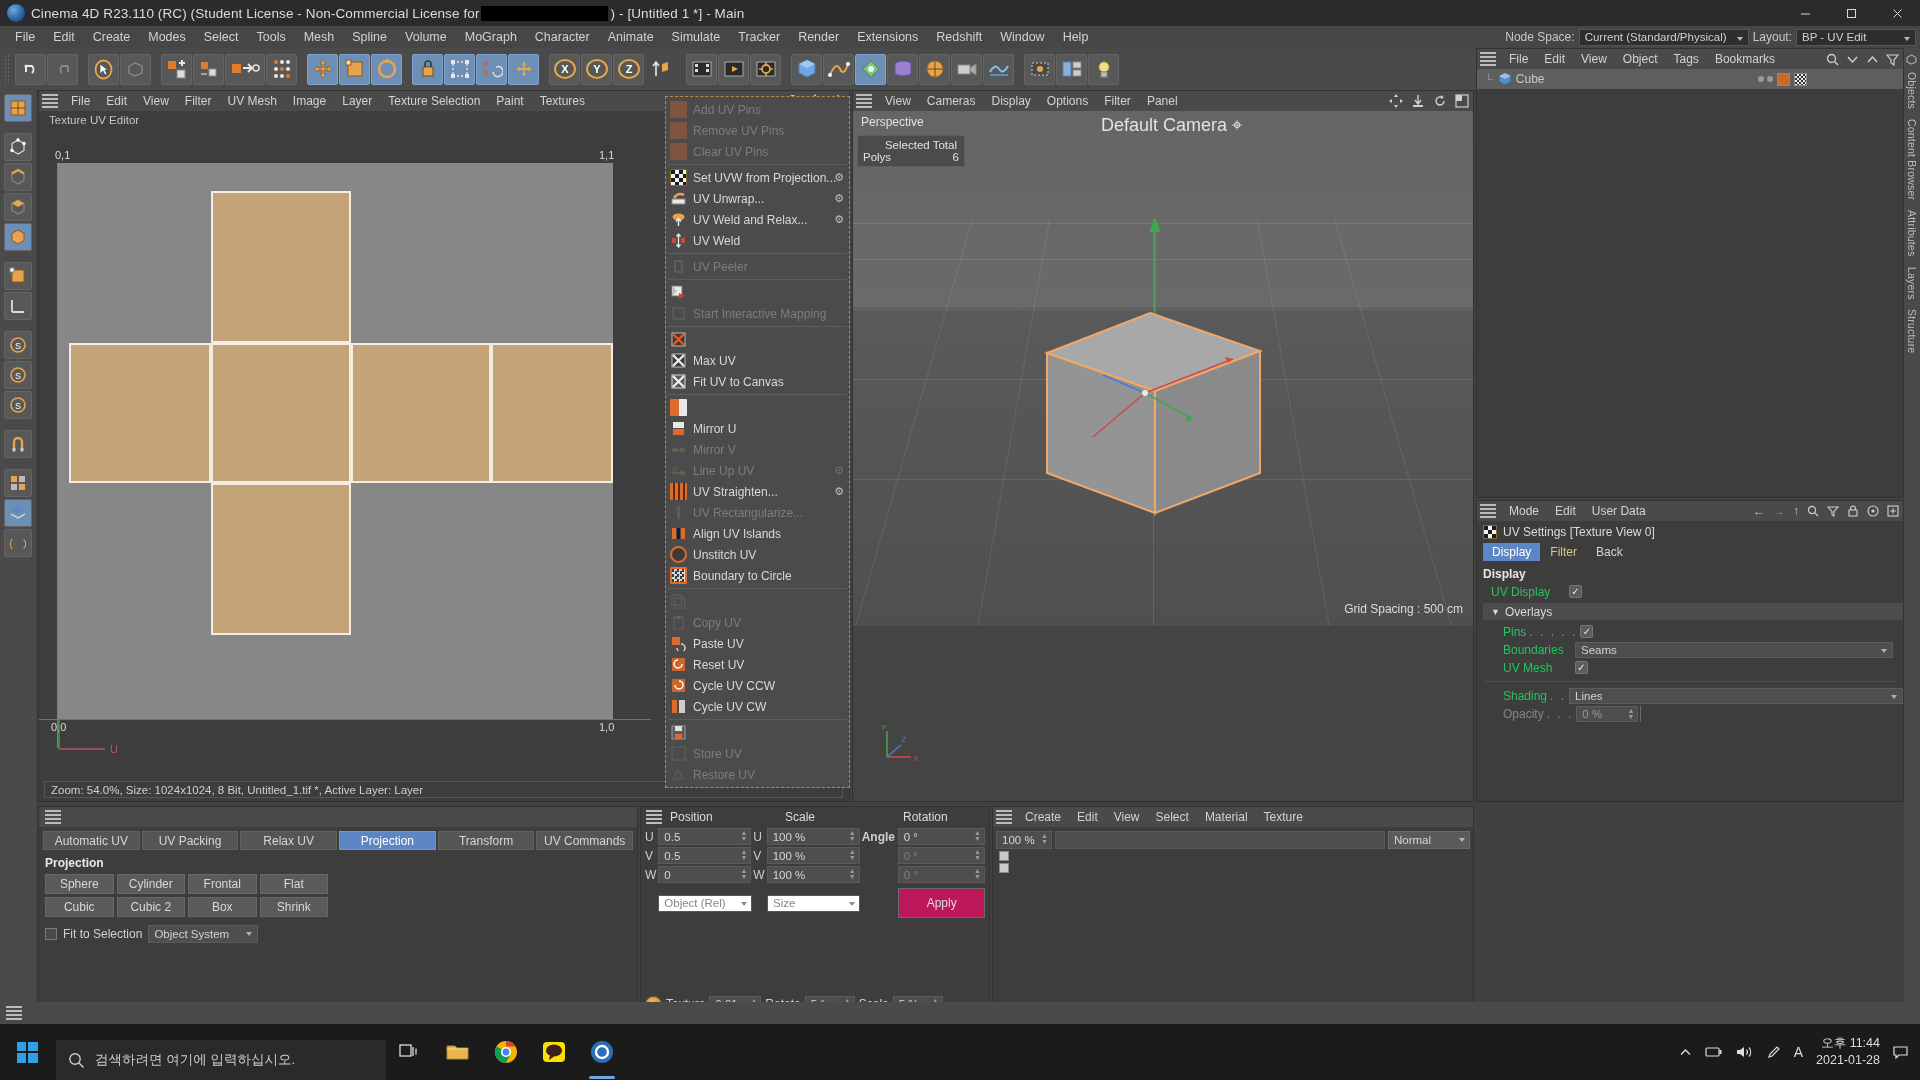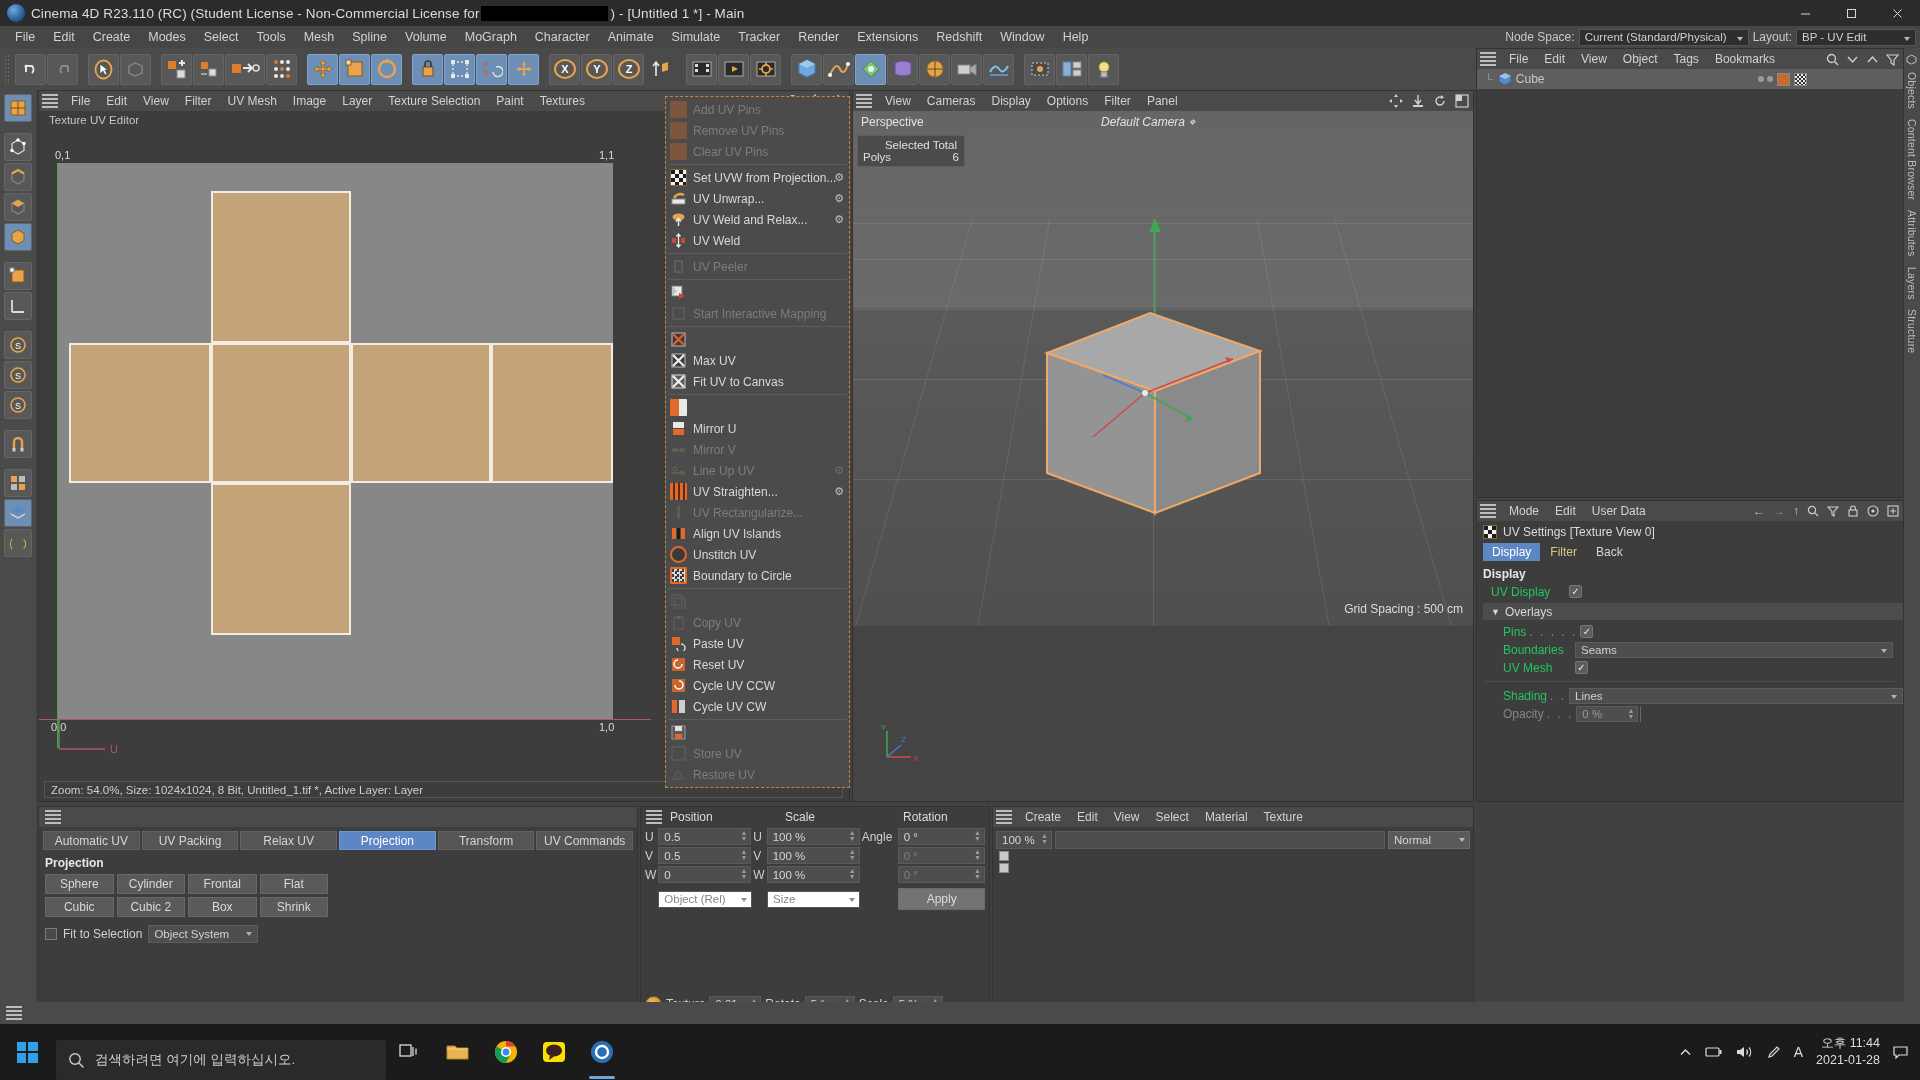--- a/index.html
+++ b/index.html
@@ -146,21 +146,21 @@
   }
   .vp-menubar { height: 20px; background: #4a4a4a; display: flex; align-items: center; padding-left: 3px; position: relative;}
   .vp-menubar .hm { width: 16px; height: 14px; margin-right: 5px;
      background-image: linear-gradient(#bdbdbd 2px, transparent 2px); background-size: 100% 4px;}
   .vp-menubar .mi { padding: 2px 8px; font-size: 12px; color: #d2d2d2; }
   .vp-mb-right { position:absolute; right:4px; display:flex; gap:8px; align-items:center;}
 
   .vp-3d { position: absolute; top: 20px; left: 0; right: 0; height: 517px;
            background: linear-gradient(180deg,#656565 0%, #6a6a6a 38%, #5a5a5a 38.2%, #4f4f4f 100%); }
   .vp-label-tl { position: absolute; top: 4px; left: 8px; font-size: 12px; color: #e2e2e2;}
-  .vp-label-tc { position: absolute; top: 4px; left: 248px; font-size: 12px; color: #e2e2e2; font-style: italic;}
+  .vp-label-tc { position: absolute; top: 4px; left: 248px; font-size: 18px; color: #e2e2e2;}
   .vp-info {
     position: absolute; top: 24px; left: 4px; width: 108px; background: rgba(70,70,70,.82);
     border: 1px solid #5f5f5f; padding: 3px 5px; font-size: 11.5px; color: #e0e0e0;
   }
   .vp-info .row { display: flex; justify-content: space-between; }
   .vp-gridline { position: absolute; background: rgba(255,255,255,.10); }
   .vp-grid-h { height: 1px; left:0; right:0; }
   .vp-grid-v { width: 1px; }
   .vp-bottom { position: absolute; bottom: 0; left: 0; right: 0; height: 175px; background: #444444; }
   .vp-spacing { position: absolute; right: 10px; bottom: 8px; font-size: 12px; color: #dcdcdc; }
@@ -244,27 +244,27 @@
     background: #3d3d3d; border: 1px solid #323232;
   }
   .cd-hdr { height: 20px; display: flex; align-items: center; padding-left: 5px; gap: 0; font-size: 12px; }
   .cd-hdr .hm { width: 16px; height: 14px; margin-right: 8px;
      background-image: linear-gradient(#bdbdbd 2px, transparent 2px); background-size: 100% 4px;}
   .cd-col1 { width: 115px; color:#dcdcdc; }
   .cd-col2 { width: 118px; color:#dcdcdc; }
   .cd-col3 { color:#dcdcdc; }
   .cd-row { display: flex; align-items: center; gap: 2px; padding: 1px 4px; }
   .cd-lbl { width: 12px; font-size: 12px; color: #cfcfcf; }
-  .cd-lbl.wide { width: 36px; }
+  .cd-lbl.wide { width: 36px; font-weight: bold; }
   .cd-field { height: 17px; background: #4e4e4e; border: 1px solid #5a5a5a;
               display: flex; align-items: center; padding-left: 5px; font-size: 11.5px;
               color: #d6d6d6; position: relative; }
   .cd-field.dis { color: #7f7f7f; }
   .cd-f1 { width: 98px; } .cd-f2 { width: 98px; } .cd-f3 { width: 92px; }
-  .cd-apply { height: 22px; width: 92px; background: #737373; border: 1px solid #6a6a6a;
+  .cd-apply { height: 30px; width: 92px; background: #be185d; border: 1px solid #6a6a6a;
               display:flex; align-items:center; justify-content:center; font-size:12px; color:#dcdcdc;}
   .cd-drop { height: 17px; background: #ffffff; border: 1px solid #575757;
              display:flex; align-items:center; padding: 0 14px 0 5px; font-size:11.5px; color:#858585; position:relative;}
   .cd-drop::after{content:'';position:absolute;right:4px;top:6px;border-left:3px solid transparent;border-right:3px solid transparent;border-top:4px solid #8d8d8d;}
   .cd-bottom { position: absolute; bottom: 4px; left: 4px; right: 4px; height: 22px;
                display: flex; align-items: center; gap: 4px; }
   .cd-texicon { width: 17px; height: 17px; border-radius: 50%;
      background: radial-gradient(circle at 40% 35%, #f0b862, #c77a22); border:1px solid #8a5a1a;}
 
   

